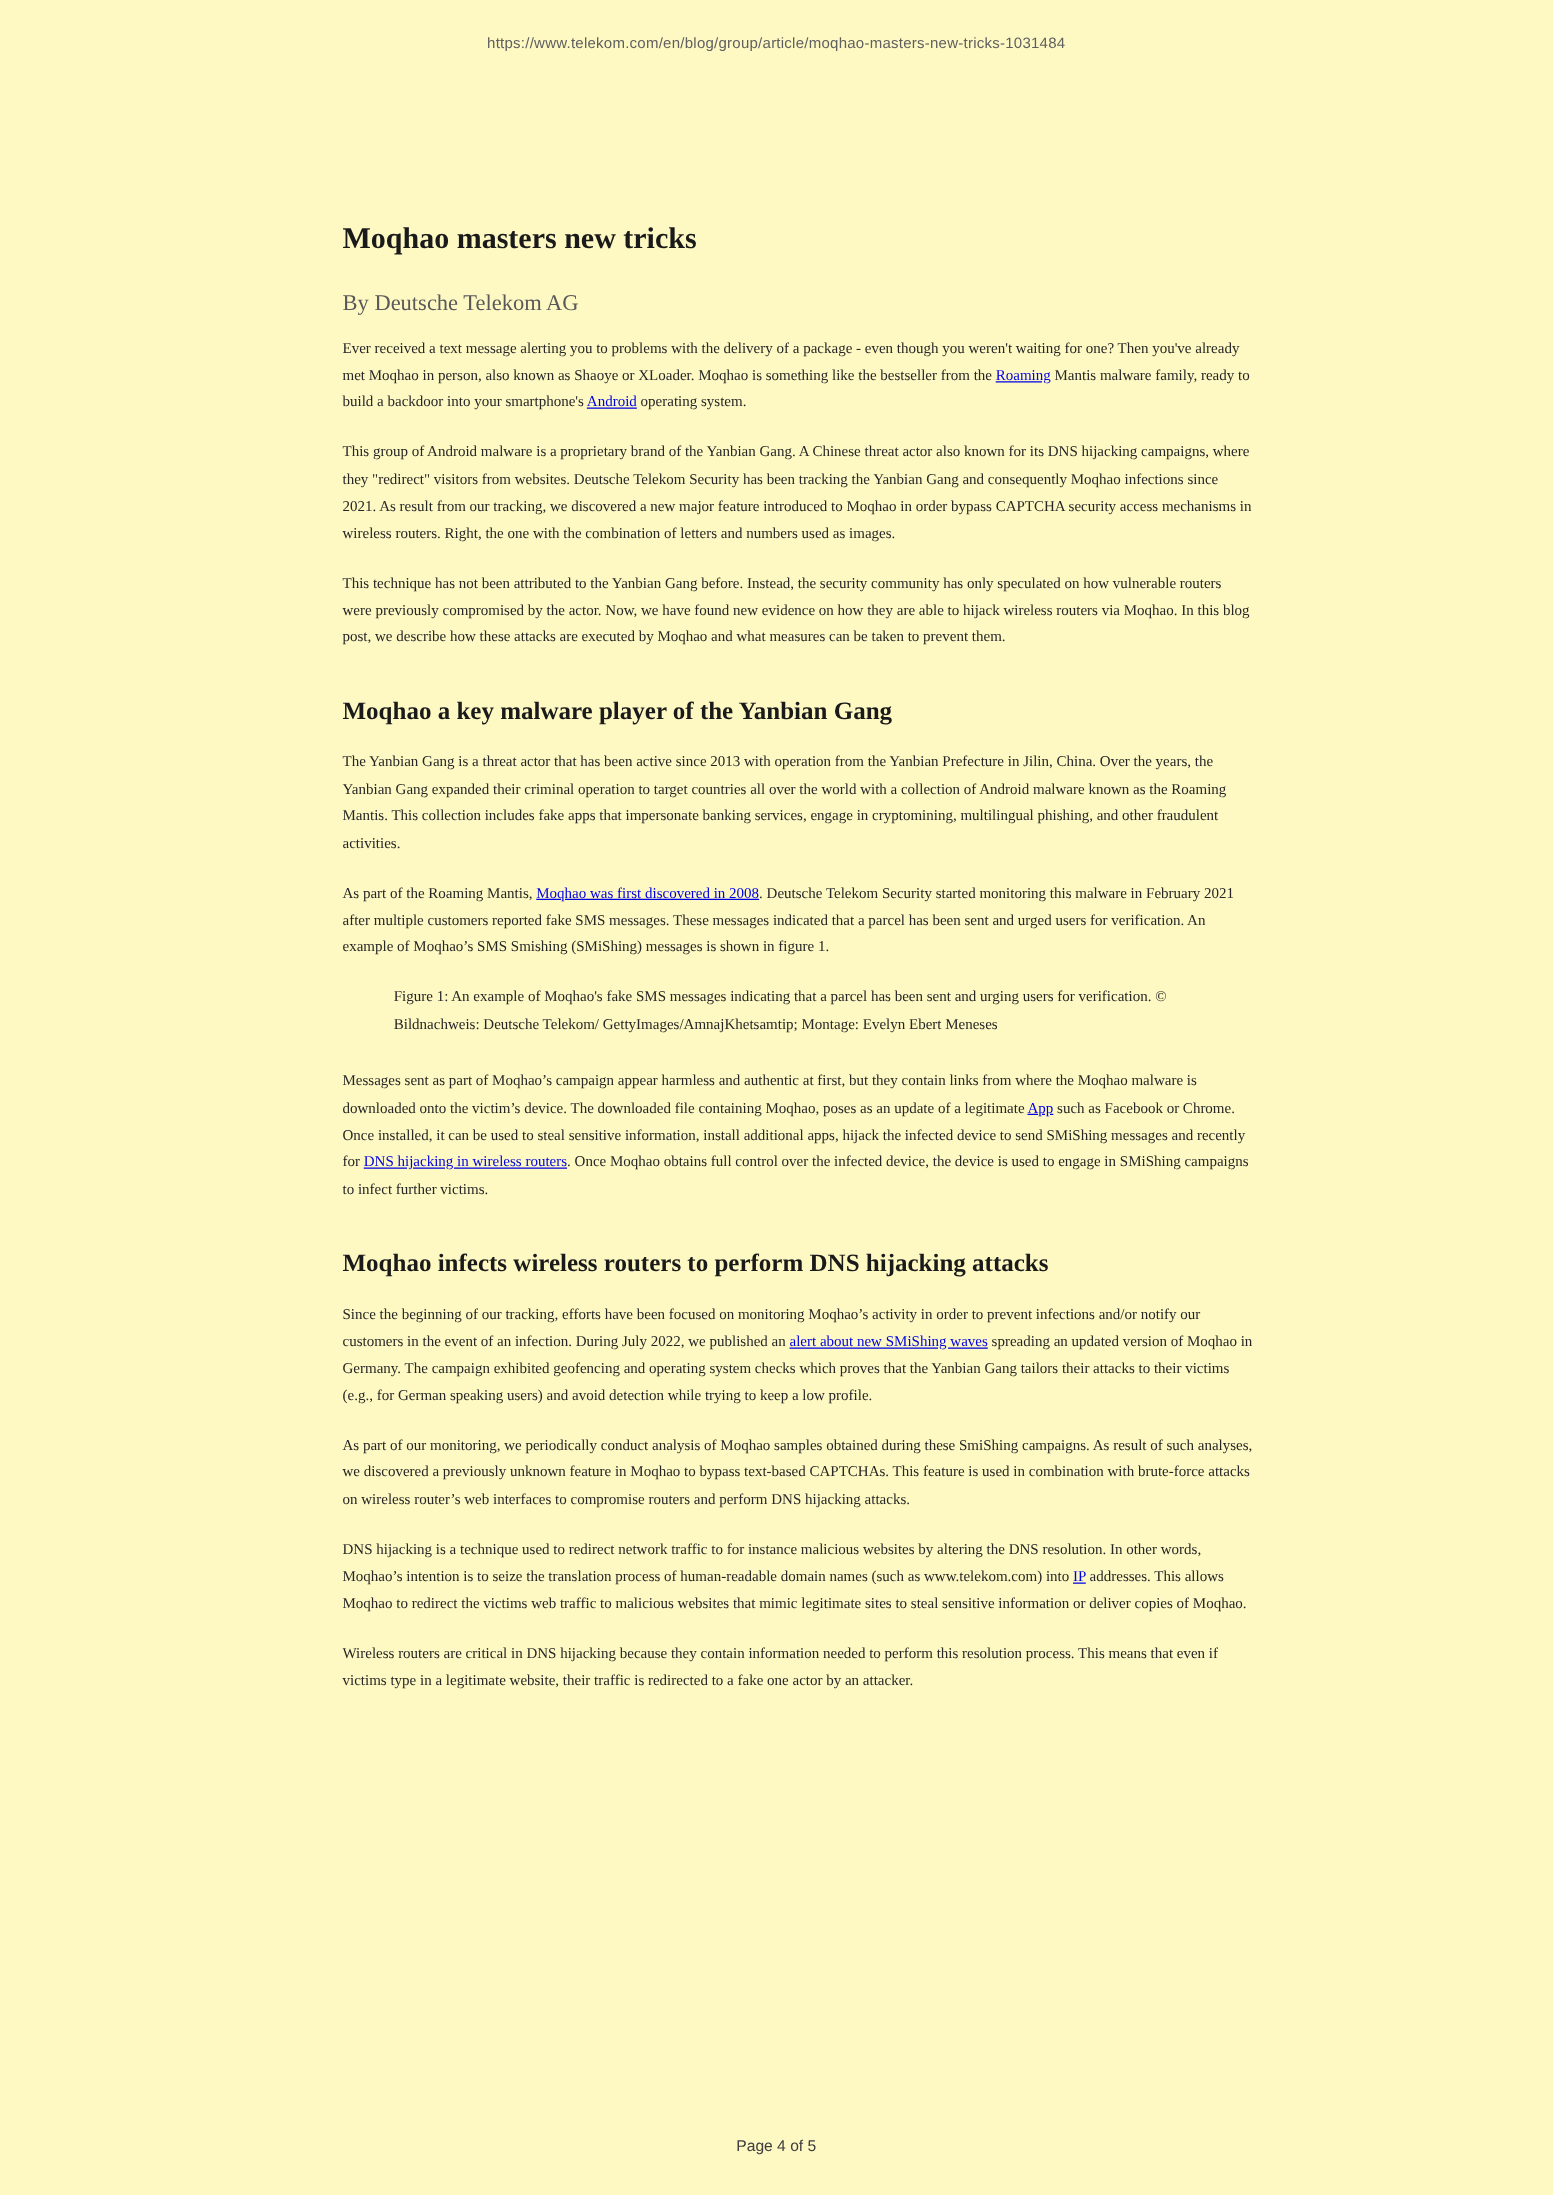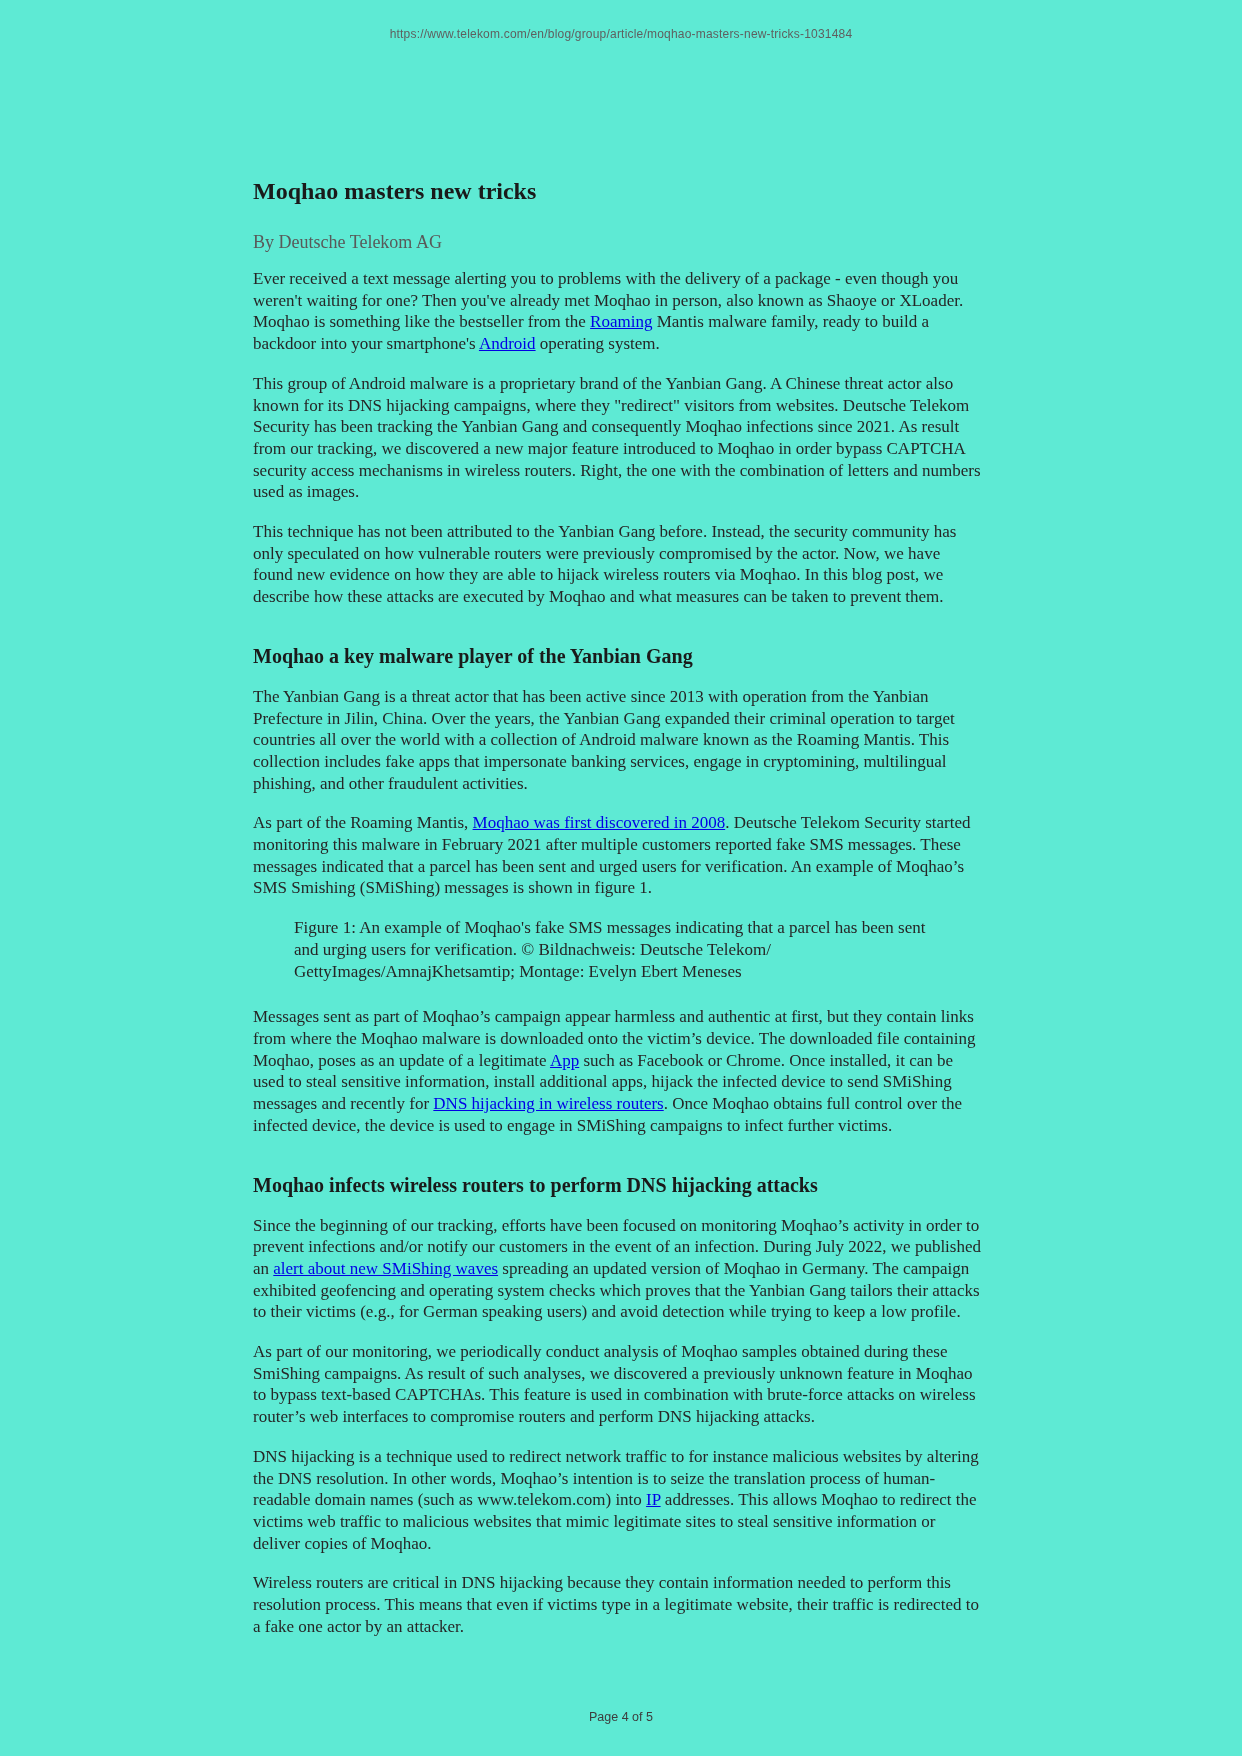--- a/index.html
+++ b/index.html
@@ -1,38 +1,38 @@
 <!DOCTYPE html>
 <html><head>
 <meta charset="utf-8">
 <style>
   html, body { margin: 0; padding: 0; background: #ffffff; }
   .page {
     position: relative;
     width: 1242px;
     height: 1756px;
-    background: #5eead4;
+    background: #fef9c3;
     font-family: "Liberation Serif", serif;
     overflow: hidden;
   }
   .url-header {
     position: absolute;
     top: 27px;
     left: 0;
     width: 100%;
     text-align: center;
     font-family: "Liberation Sans", sans-serif;
     font-size: 12px;
     color: #5f5f5f;
     letter-spacing: 0.2px;
   }
   .content {
     position: absolute;
     top: 176px;
-    left: 253px;
+    left: 274px;
     width: 729px;
   }
   h1.title {
     font-size: 24px;
     line-height: 30px;
     font-weight: bold;
     color: #1a1a1a;
     margin: 0 0 28px 0;
   }
   .byline {
@@ -41,21 +41,21 @@
     color: #595959;
     margin: 0 0 17px 0;
   }
   .meta {
     font-size: 12px;
     line-height: 15px;
     color: #767676;
     margin: 0 0 40px 0;
   }
   .article-body p {
-    font-size: 17px;
+    font-size: 12px;
     line-height: 21.7px;
     color: #262626;
     margin: 0 0 18px 0;
   }
   .article-body p.bq {
     margin: 0 30px 24px 41px;
   }
   .article-body h2 {
     font-size: 20px;
     line-height: 24px;

